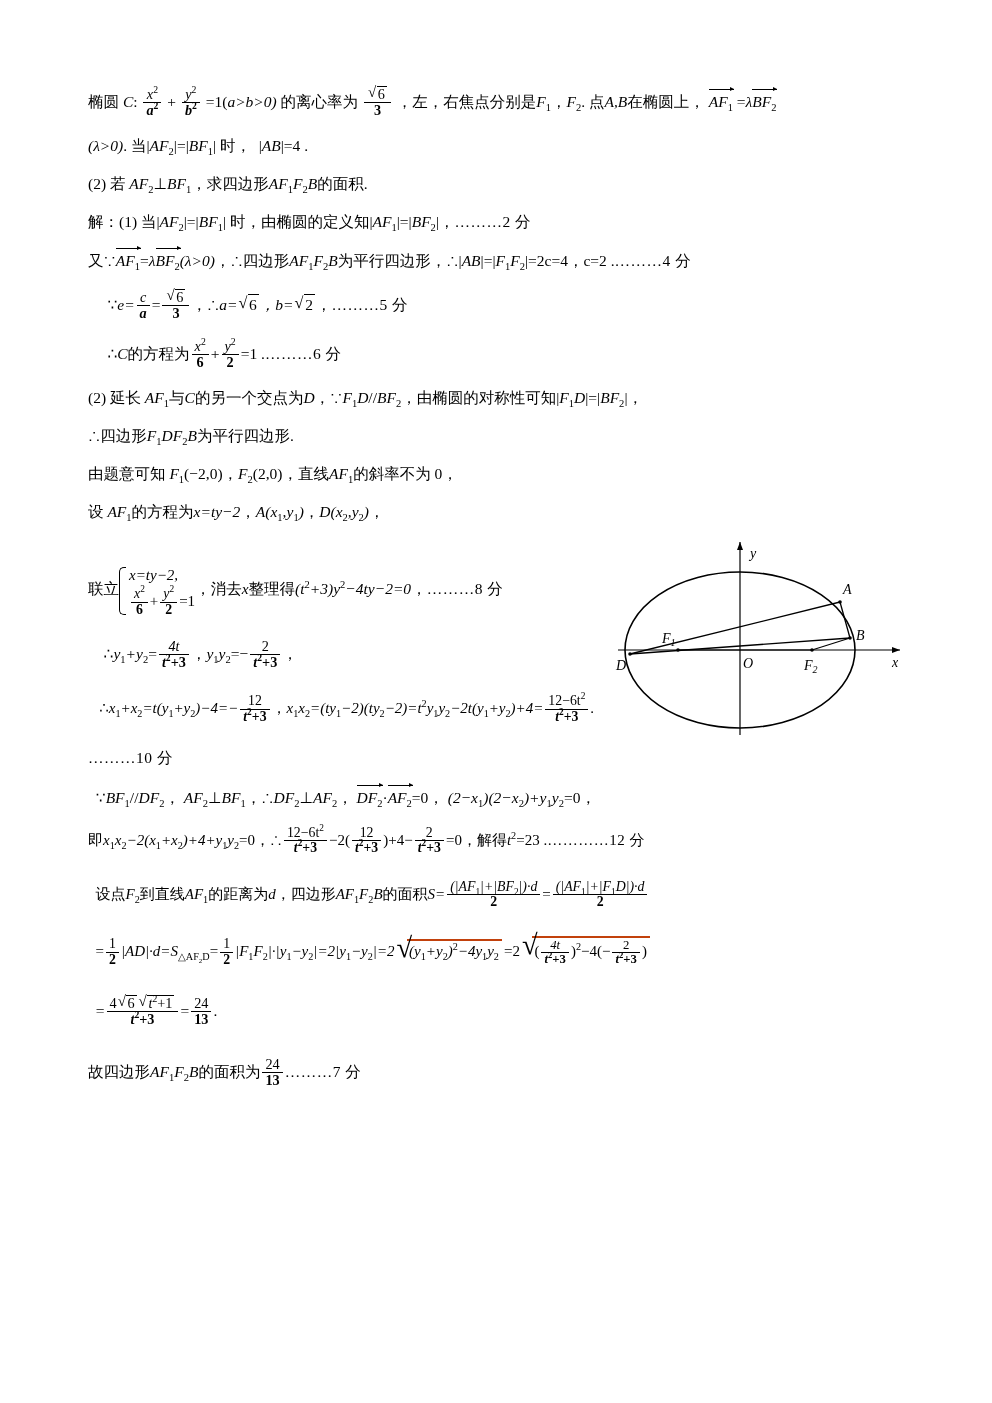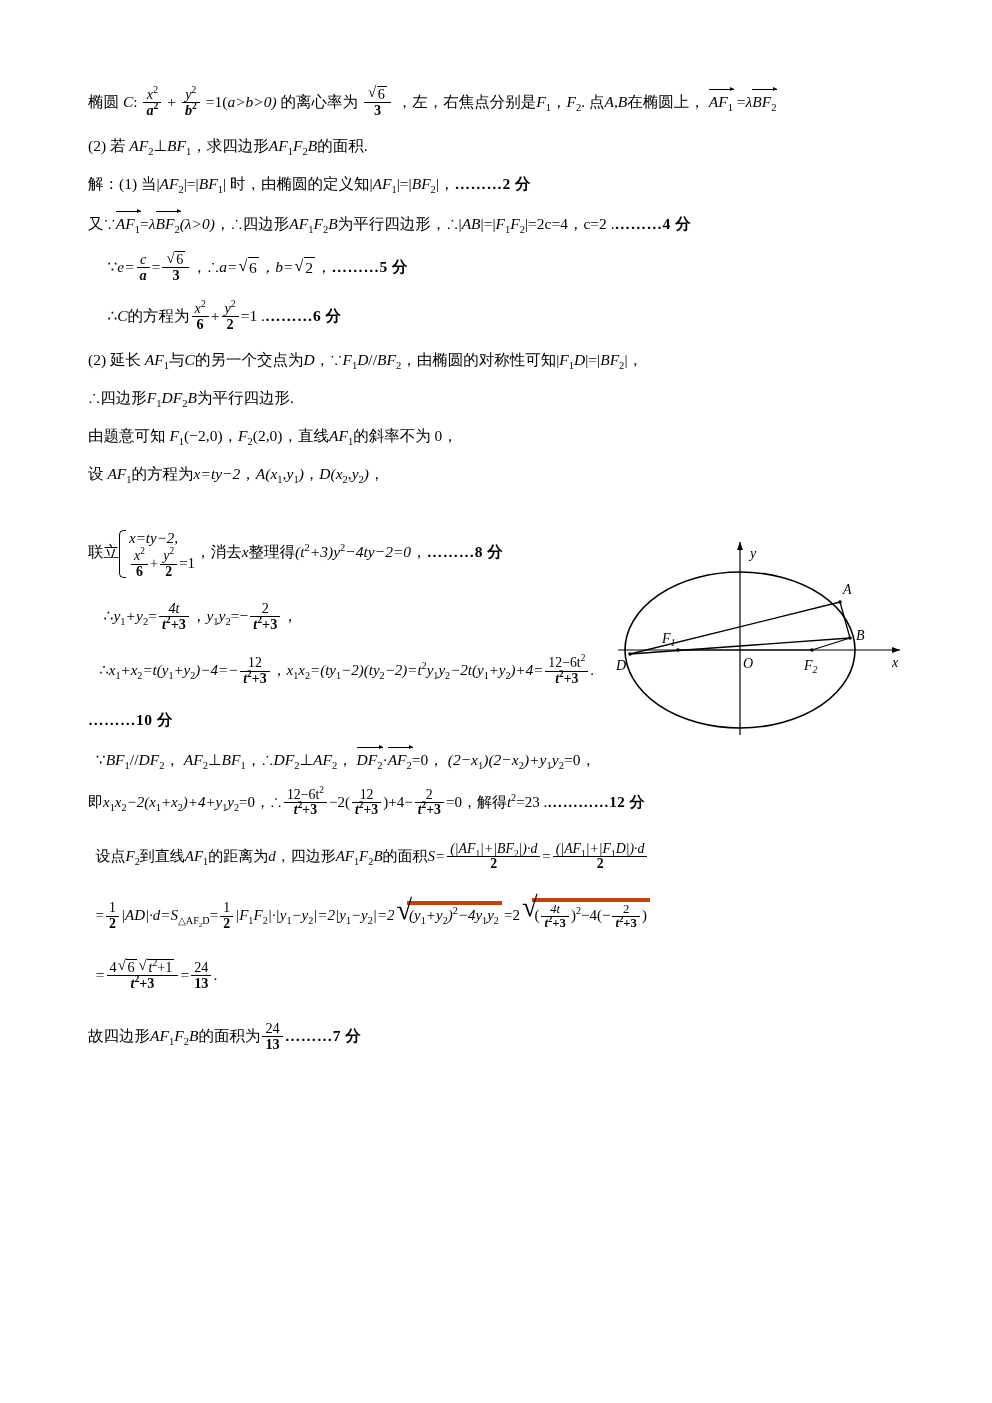--- a/index.html
+++ b/index.html
@@ -118,31 +118,31 @@
   .bigsqrt::before {
     content: "\221A";
     position: absolute;
     left: 0;
     top: -0.18em;
     font-size: 1.9em;
     line-height: 1;
   }
   .bigsqrt > .rad {
     display: inline-block;
-    border-top: 4px solid #c2410c;
+    border-top: 2px solid #c2410c;
     padding: 1px 3px 0 2px;
   }
   .figure {
     position: absolute;
     left: 600px;
     top: 530px;
     width: 320px;
     height: 230px;
   }
-  .spacer-dots { letter-spacing: 0.5px; font-weight: bold; }
+  .spacer-dots { letter-spacing: 0.5px; }
 </style>
 </head>
 <body>
 
 <div class="page">
 
   <div class="content">
 
     <div class="line">
       <span class="zh">椭圆</span>
@@ -160,20 +160,24 @@
       <span class="zh">的离心率为</span>
       <span class="frac">
         <span class="num"><span class="sqrt"><span class="rad">6</span></span></span>
         <span class="den">3</span>
       </span>
       <span class="zh">，左，右焦点分别是</span><i>F</i><sub>1</sub><span>，</span><i>F</i><sub>2</sub><span class="zh">. 点</span><i>A,B</i><span class="zh">在椭圆上，</span>
       <span class="vec"><i>AF</i><sub>1</sub></span>
       <span>=</span><i>λ</i><span class="vec"><i>BF</i><sub>2</sub></span>
     </div>
 
+    <div class="line">
+      <i>(λ&gt;0)</i><span class="zh">. 当|</span><i>AF</i><sub>2</sub><span>|=|</span><i>BF</i><sub>1</sub><span class="zh">| 时，</span>
+      &nbsp;|<i>AB</i>|<span>=4 .</span>
+    </div>
 
 
     <div class="line">
       <span class="zh">(2) 若</span> <i>AF</i><sub>2</sub><span>⊥</span><i>BF</i><sub>1</sub><span class="zh">，求四边形</span><i>AF</i><sub>1</sub><i>F</i><sub>2</sub><i>B</i><span class="zh">的面积.</span>
     </div>
 
     <div class="line">
       <span class="zh">解：(1) 当|</span><i>AF</i><sub>2</sub><span>|=|</span><i>BF</i><sub>1</sub><span class="zh">| 时，由椭圆的定义知|</span><i>AF</i><sub>1</sub><span>|=|</span><i>BF</i><sub>2</sub><span class="zh">|，</span><span class="zh spacer-dots">………2 分</span>
     </div>
 

